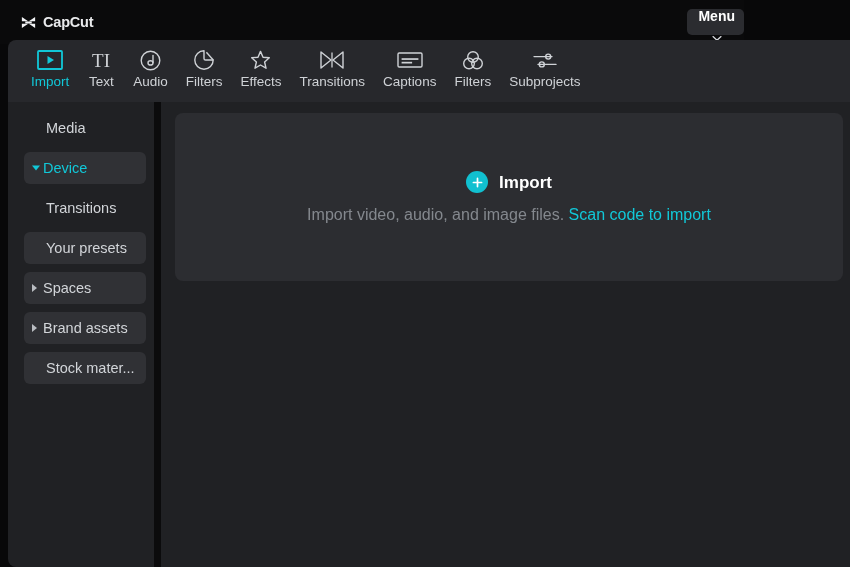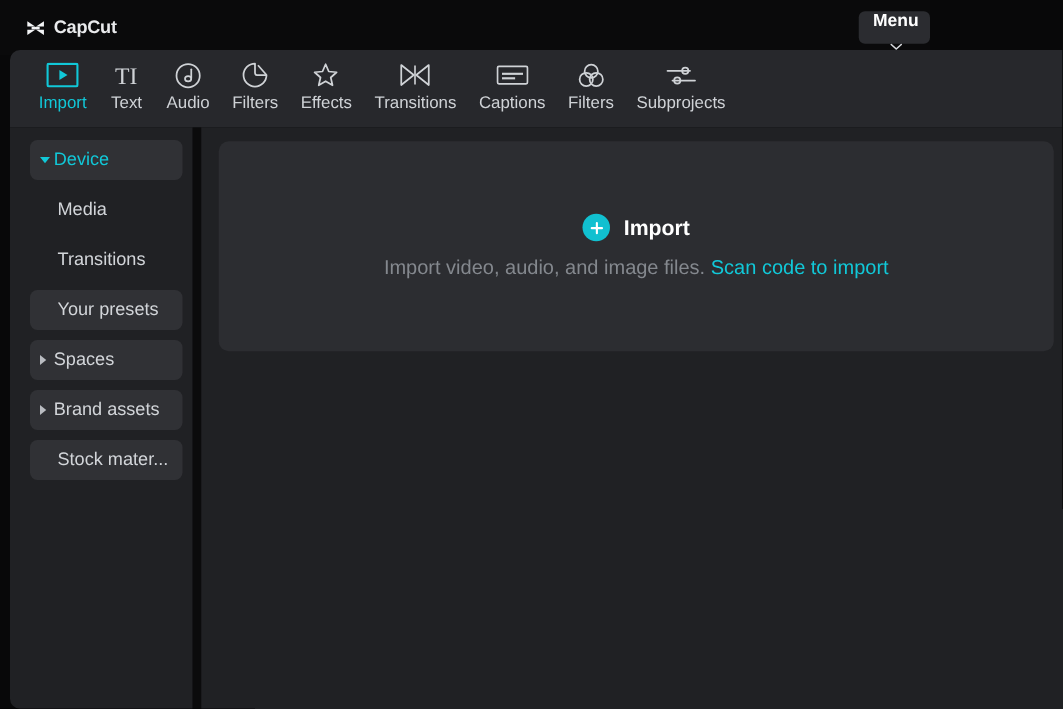--- a/index.html
+++ b/index.html
@@ -347,27 +347,27 @@
         </svg>
       </span>
       <span class="tool-label">Subprojects</span>
     </div>
   </div>
 
   <div class="workspace">
 
     <div class="sidebar">
 
+      <div class="nav-item child">
+        <span class="nav-label">Media</span>
+      </div>
+
       <div class="nav-item filled accent has-caret">
         <span class="caret down"></span>
         <span class="nav-label">Device</span>
-      </div>
-
-      <div class="nav-item child">
-        <span class="nav-label">Media</span>
       </div>
 
       <div class="nav-item child">
         <span class="nav-label">Transitions</span>
       </div>
 
       <div class="nav-item filled child">
         <span class="nav-label">Your presets</span>
       </div>
 

